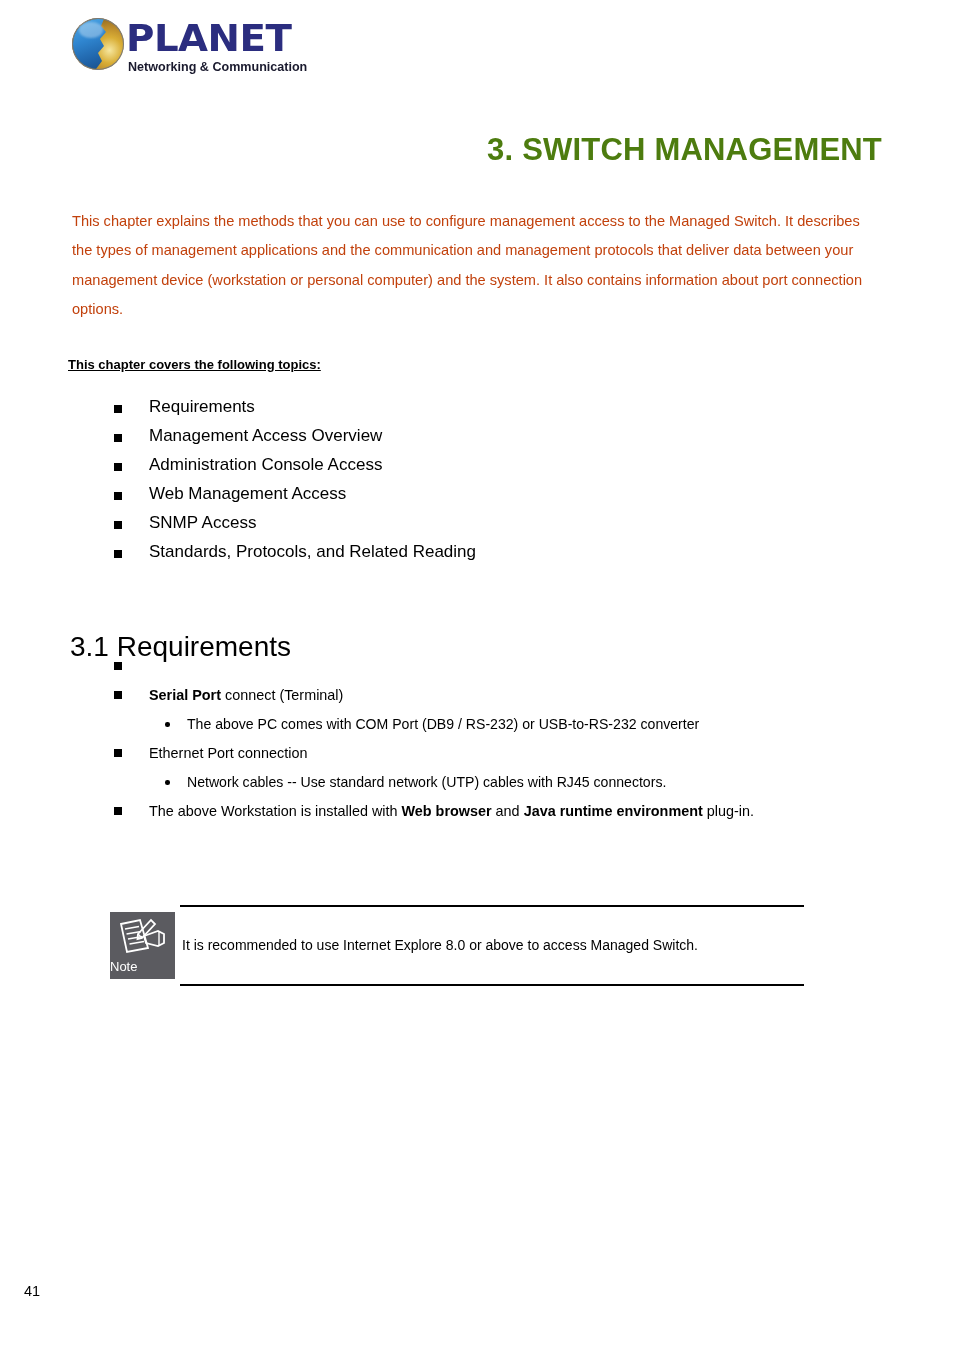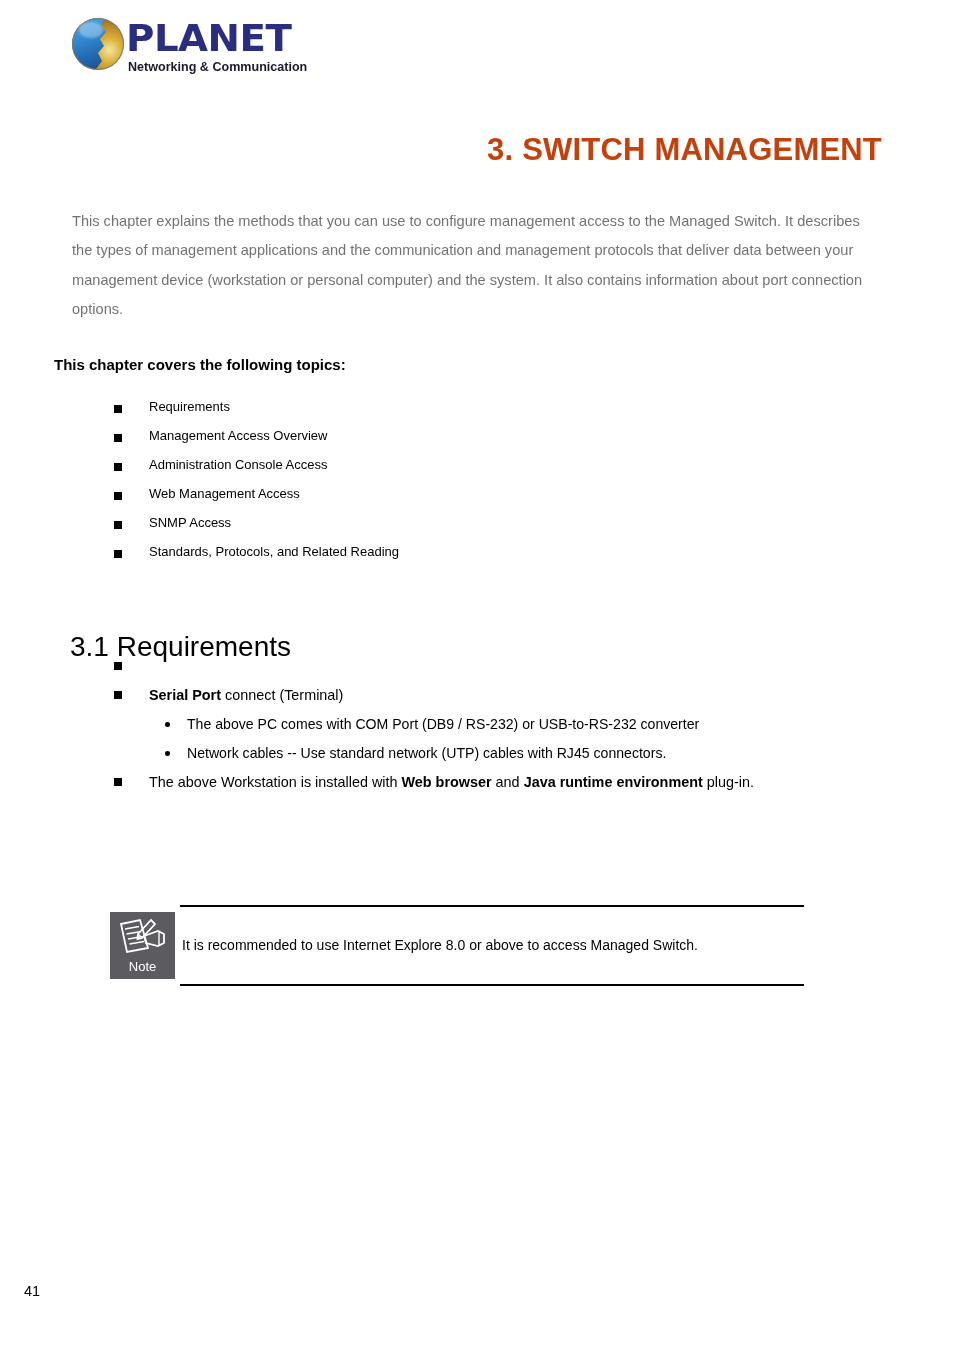--- a/index.html
+++ b/index.html
@@ -87,43 +87,44 @@
   .chapter-title {
     position: absolute;
     left: 72px;
     top: 110px;
     width: 810px;
     text-align: right;
     font-size: 31px;
     line-height: 38px;
     font-weight: bold;
     letter-spacing: 0.2px;
-    color: #c2410c;
+    color: #4d7c0f;
   }
 
   
   .intro {
     position: absolute;
     left: 72px;
     top: 192px;
     width: 808px;
     font-size: 14.6px;
     line-height: 29.5px;
     text-align: left;
-    color: #737373;
+    color: #c2410c;
   }
 
   
   .topics-heading {
     position: absolute;
-    left: 54px;
+    left: 68px;
     top: 355px;
-    font-size: 15px;
+    font-size: 13px;
     line-height: 20px;
     font-weight: bold;
+    text-decoration: underline;
   }
   .topics-list {
     position: absolute;
     left: 72px;
     top: 396px;
     width: 808px;
   }
   .topic-row {
     position: relative;
     height: 29px;
@@ -133,21 +134,21 @@
     left: 42px;
     top: 9px;
     width: 8px;
     height: 8px;
     background: #000000;
   }
   .topic-label {
     position: absolute;
     left: 77px;
     top: 0px;
-    font-size: 13px;
+    font-size: 17px;
     line-height: 22px;
   }
 
   
   .section-heading {
     position: absolute;
     left: 70px;
     top: 610px;
     font-size: 28px;
     line-height: 28px;
@@ -212,21 +213,20 @@
     left: 8px;
     top: 6px;
     width: 49px;
     height: 36px;
   }
   .note-icon-label {
     position: absolute;
     left: 0;
     bottom: 5px;
     width: 100%;
-    text-align: center;
     font-size: 13px;
     line-height: 15px;
     color: #ffffff;
     font-family: "Liberation Sans", sans-serif;
   }
   .note-rule {
     position: absolute;
     left: 70px;
     width: 624px;
     height: 2px;
@@ -303,20 +303,24 @@
     <span class="sq-bullet"></span>
   </div>
   <div class="req-item">
     <span class="sq-bullet"></span>
     <span><b>Serial Port</b> connect (Terminal)</span>
   </div>
   <div class="req-sub">
     <span class="dot-bullet"></span>
     <span>The above PC comes with COM Port (DB9 / RS-232) or USB-to-RS-232 converter</span>
   </div>
+  <div class="req-item">
+    <span class="sq-bullet"></span>
+    <span>Ethernet Port connection</span>
+  </div>
   <div class="req-sub">
     <span class="dot-bullet"></span>
     <span>Network cables -- Use standard network (UTP) cables with RJ45 connectors.</span>
   </div>
   <div class="req-item">
     <span class="sq-bullet"></span>
     <span>The above Workstation is installed with <b>Web browser</b> and <b>Java runtime environment</b> plug-in.</span>
   </div>
 </div>
 

